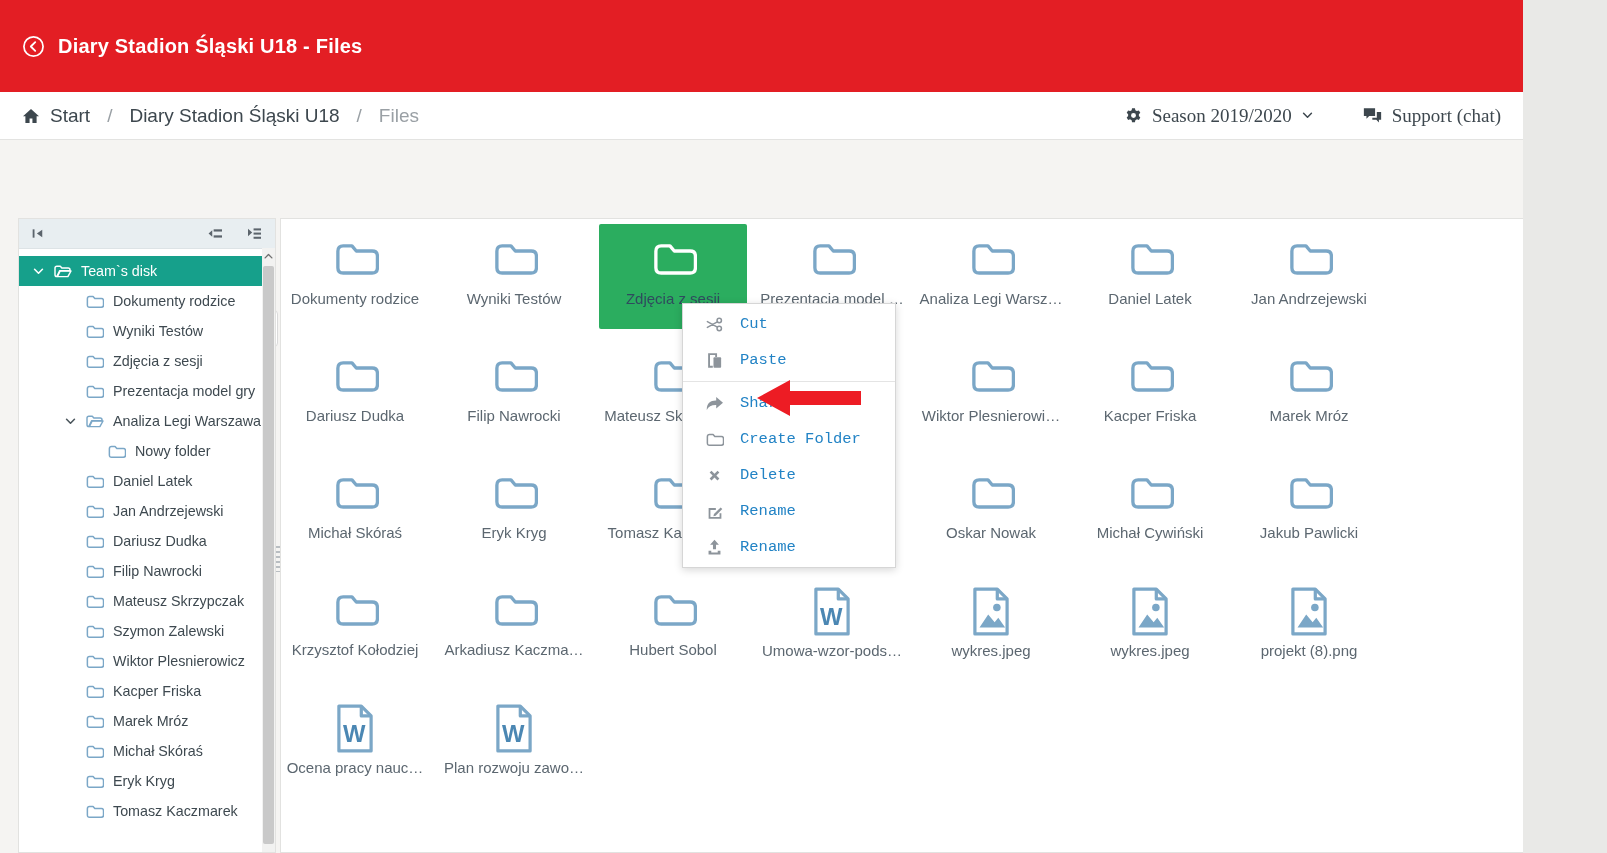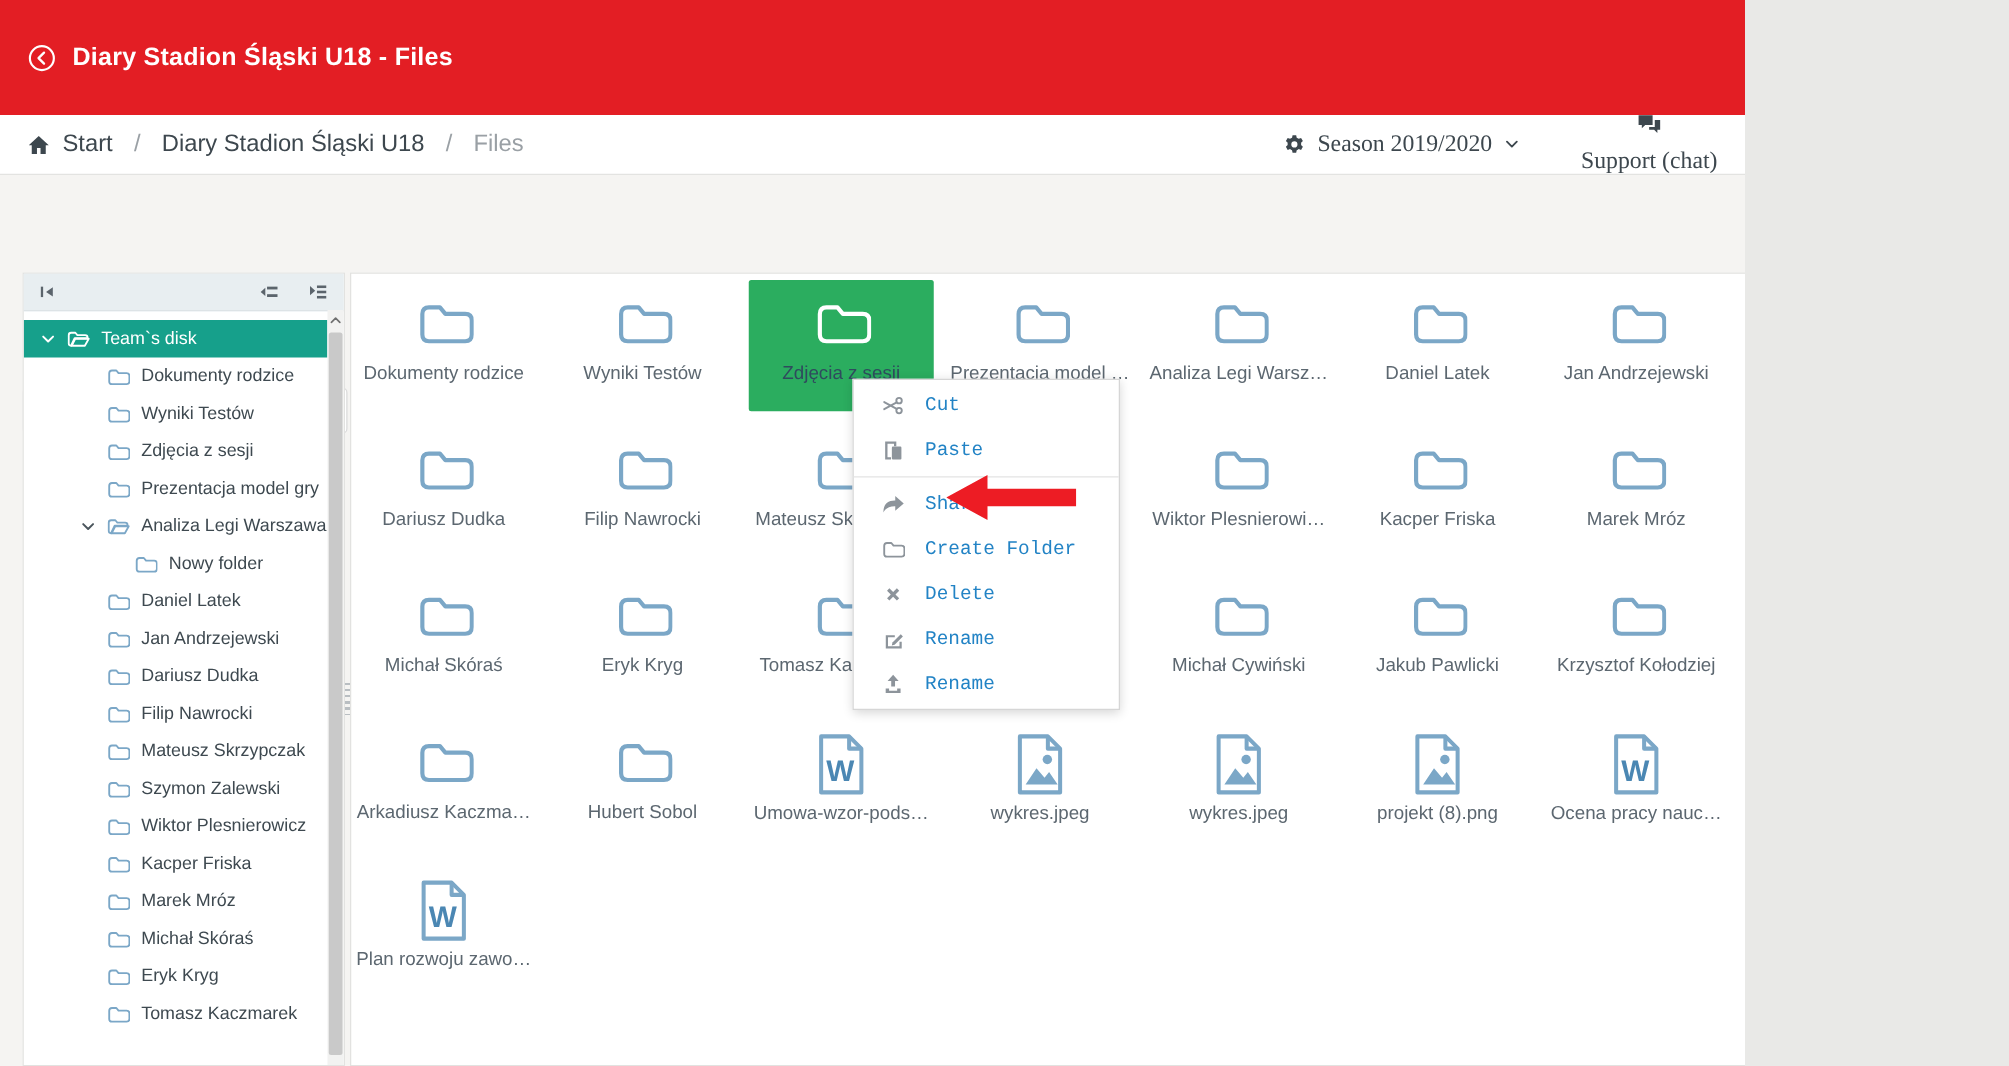--- a/index.html
+++ b/index.html
@@ -1,32 +1,32 @@
 <!DOCTYPE html>
 <html><head>
 <meta charset="utf-8">
 <style>
   html,body{margin:0;padding:0;background:#e9e9e7;}
-  .page{position:relative;width:1396px;height:853px;background:#f5f4f2;overflow:hidden;
+  .page{position:relative;width:1523px;height:853px;background:#f5f4f2;overflow:hidden;
         font-family:"Liberation Sans","DejaVu Sans",sans-serif;-webkit-font-smoothing:antialiased;}
 
   
   .appbar{position:absolute;left:0;top:0;right:0;height:92px;background:#e31e24;
           display:flex;align-items:center;padding-left:22px;gap:13px;}
   .appbar-title{color:#fff;font-size:20px;font-weight:bold;letter-spacing:.2px;}
 
   
   .crumbbar{position:absolute;left:0;top:92px;right:0;height:47px;background:#fff;
             border-bottom:1px solid #e3e3e1;display:flex;align-items:center;padding:0 22px;font-size:19px;color:#3d474e;}
   .crumb-left{display:flex;align-items:center;gap:10px;}
   .crumb-sep{color:#9aa0a5;margin:0 7px;}
   .crumb-current{color:#9aa0a5;}
   .crumb-right{margin-left:auto;display:flex;gap:12px;font-family:Liberation Serif, serif;}
   .season-group,.support-group{display:flex;align-items:center;gap:10px;cursor:pointer;}
-  .support-group{margin-left:38px;flex-direction:column;}
+  .support-group{margin-left:38px;}
 
   
   .toolbar{position:absolute;left:0;top:140px;right:0;height:78px;}
   .tbtn{position:absolute;top:170px;width:37px;height:37px;background:#fff;border:1px solid #dadada;
         border-radius:4px;display:flex;align-items:center;justify-content:center;box-sizing:border-box;}
   .tbtn-pair{position:absolute;top:170px;left:155px;display:flex;}
   .tbtn-pair .pbtn{width:37px;height:37px;background:#fff;border:1px solid #dadada;box-sizing:border-box;
         display:flex;align-items:center;justify-content:center;}
   .tbtn-pair .pbtn:first-child{border-radius:4px 0 0 4px;border-right:none;}
   .tbtn-pair .pbtn:last-child{border-radius:0 4px 4px 0;}
@@ -664,20 +664,29 @@
         <div class="cell folder tail">
           <span class="ic ic-folder">
             <svg width="47" height="41" viewBox="0 0 24 20">
               <path d="M3 6.8 q0-2.7 2.7-2.7 h4.5 l2.2 2.6 h8.1 q2.7 0 2.7 2.7 v5.8 q0 2.7-2.7 2.7 H5.7 Q3 17.9 3 15.2 z" fill="none" stroke="currentColor" stroke-width="1.7" stroke-linejoin="round"></path>
             </svg>
           </span>
 
           <div class="cell-label">ocki</div>
         </div>
 
+        <div class="cell folder">
+          <span class="ic ic-folder">
+            <svg width="47" height="41" viewBox="0 0 24 20">
+              <path d="M3 6.8 q0-2.7 2.7-2.7 h4.5 l2.2 2.6 h8.1 q2.7 0 2.7 2.7 v5.8 q0 2.7-2.7 2.7 H5.7 Q3 17.9 3 15.2 z" fill="none" stroke="currentColor" stroke-width="1.7" stroke-linejoin="round"></path>
+            </svg>
+          </span>
+
+          <div class="cell-label">Oskar Nowak</div>
+        </div>
 
         <div class="cell folder">
           <span class="ic ic-folder">
             <svg width="47" height="41" viewBox="0 0 24 20">
               <path d="M3 6.8 q0-2.7 2.7-2.7 h4.5 l2.2 2.6 h8.1 q2.7 0 2.7 2.7 v5.8 q0 2.7-2.7 2.7 H5.7 Q3 17.9 3 15.2 z" fill="none" stroke="currentColor" stroke-width="1.7" stroke-linejoin="round"></path>
             </svg>
           </span>
 
           <div class="cell-label">Michał Cywiński</div>
         </div>

